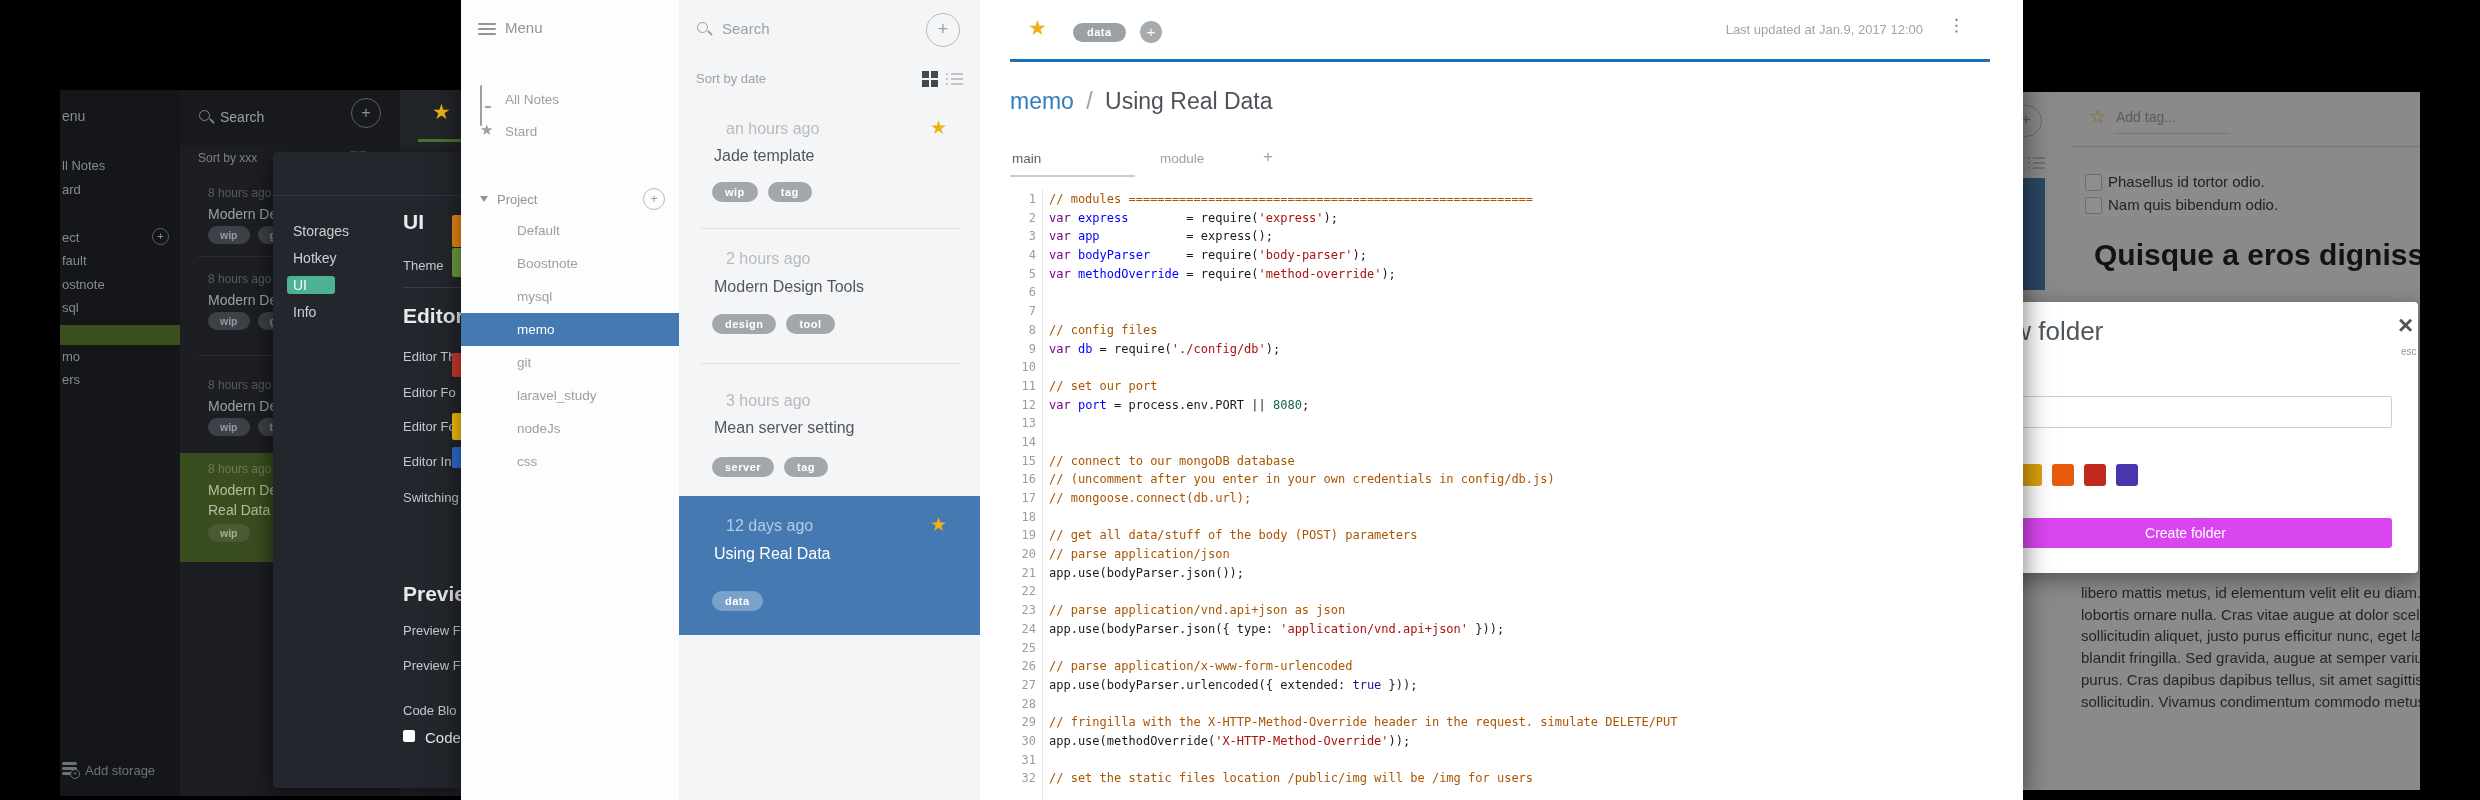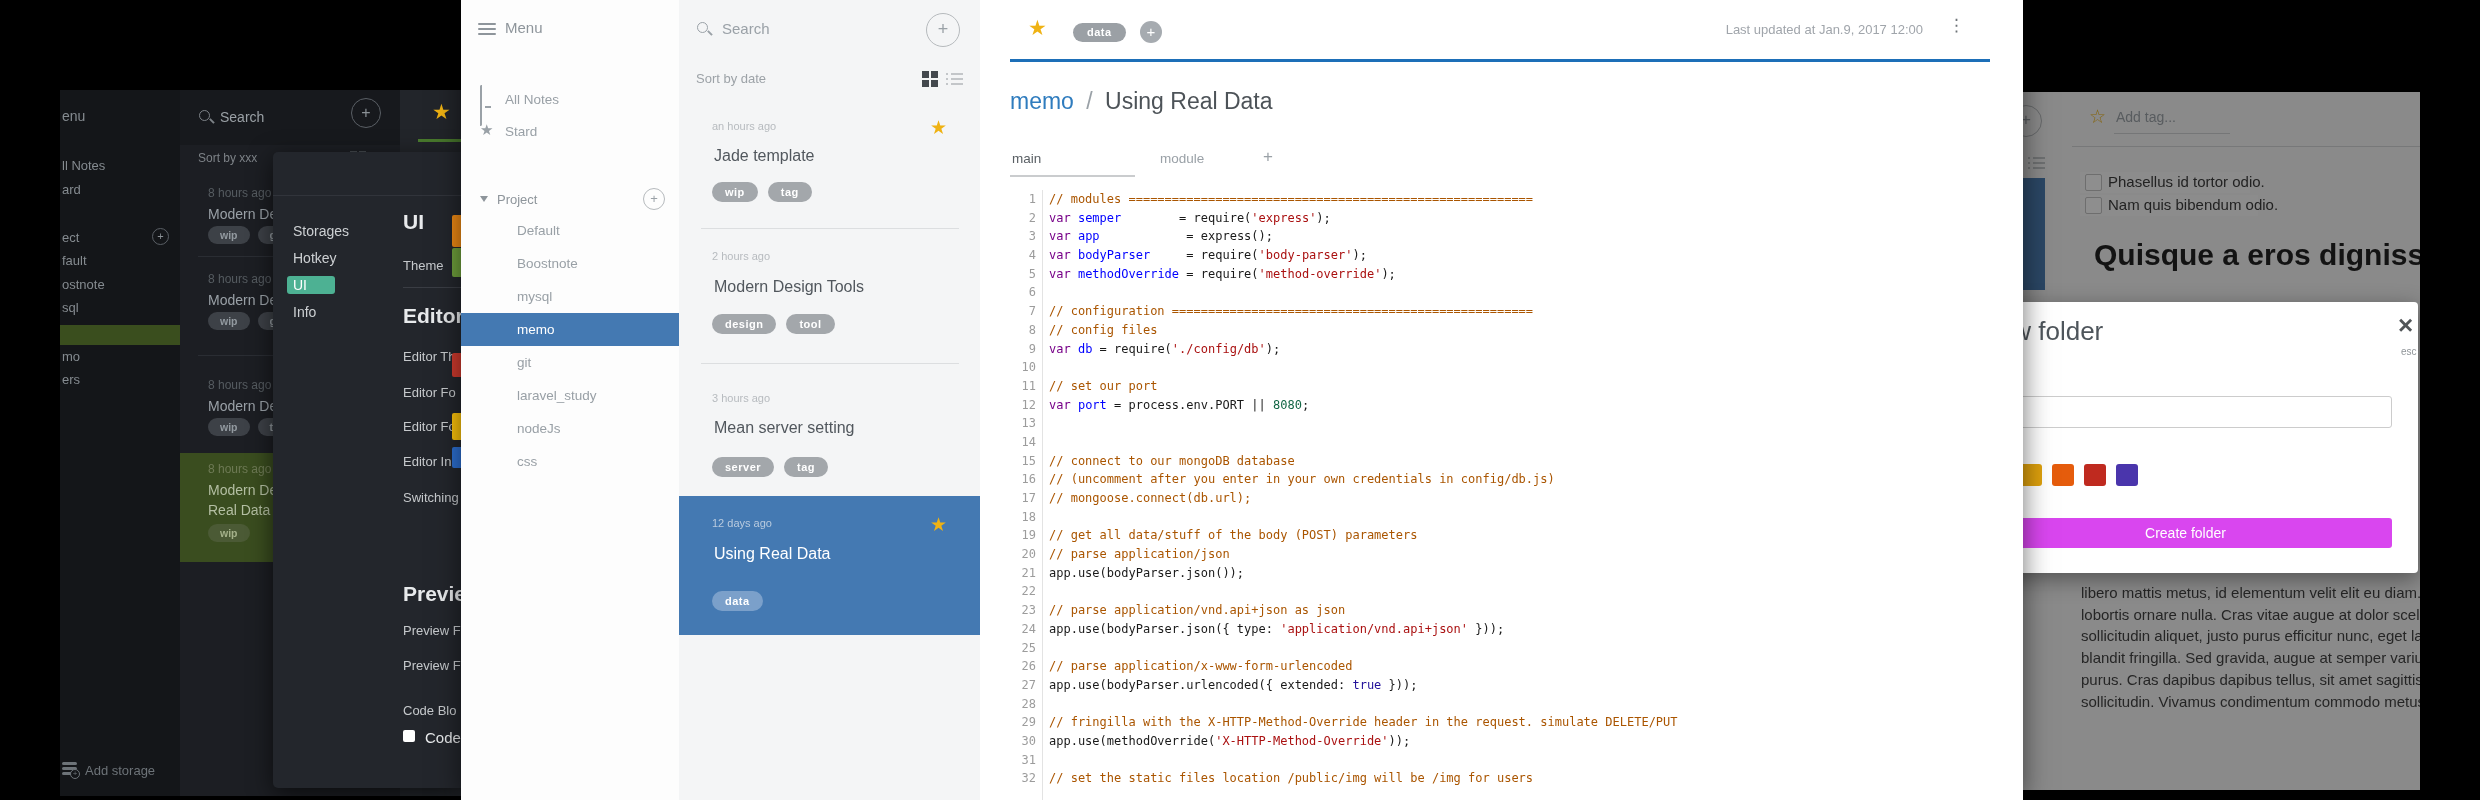--- a/index.html
+++ b/index.html
@@ -73,21 +73,21 @@
   .icon-grid{position:absolute;width:16px;height:16px;}
   .icon-grid::before{content:"";position:absolute;width:7px;height:7px;background:#43484d;
         box-shadow:9px 0 #43484d,0 9px #43484d,9px 9px #43484d;}
   .icon-list{position:absolute;width:17px;height:14px;}
   .icon-list::before{content:"";position:absolute;left:0;top:1px;width:2px;height:2px;background:#c3c6c9;
         box-shadow:0 5px #c3c6c9,0 10px #c3c6c9;}
   .icon-list::after{content:"";position:absolute;left:5px;top:1px;width:12px;height:2px;background:#c3c6c9;
         box-shadow:0 5px #c3c6c9,0 10px #c3c6c9;}
   .note-item{position:absolute;left:0;width:100%;}
   .note-item.sel{background:#4479b2;}
-  .nl-time{position:absolute;left:33px;font-size:11px;color:#b7bbbf;}
+  .nl-time{position:absolute;left:47px;font-size:16px;color:#b7bbbf;}
   .nl-title{position:absolute;left:35px;font-size:16px;color:#51575d;white-space:nowrap;}
   .nl-tags{position:absolute;left:33px;display:flex;gap:10px;}
   .nl-tag{height:20px;line-height:20px;padding:0 13px;border-radius:10px;background:#a3a7ab;
           color:#fff;font-size:11px;font-weight:bold;letter-spacing:.5px;}
   .note-item.sel .nl-time{color:#b9cbdf;}
   .note-item.sel .nl-title{color:#fff;}
   .note-item.sel .nl-tag{background:#7ba0ca;}
   .nl-star{position:absolute;left:251px;font-size:19px;color:#efb213;}
   .nl-div{position:absolute;left:22px;width:258px;height:1px;background:#dcdee0;}
 
@@ -389,26 +389,26 @@
       </div>
       <div id="ed-tabs">
           <div class="tab active" style="left: 32px; top: 151px; text-align: center;">main</div>
           <div class="tab" style="left: 180px; top: 151px;">module</div>
         </div>
       <div class="tab-underline" style="left:30px;top:175px;width:125px;"></div>
       <div class="tab-plus" style="left:283px;top:147px;">+</div>
       <div class="code-area">
         <div id="code-lines">
             <div class="code-line"><span class="code-num">1</span><span class="code-text"><span class="tk-c">// modules ========================================================</span></span></div>
-            <div class="code-line"><span class="code-num">2</span><span class="code-text"><span class="tk-k">var</span><span class="tk-p"> </span><span class="tk-d">semper</span><span class="tk-p">        = require(</span><span class="tk-s">'express'</span><span class="tk-p">);</span></span></div>
+            <div class="code-line"><span class="code-num">2</span><span class="code-text"><span class="tk-k">var</span><span class="tk-p"> </span><span class="tk-d">express</span><span class="tk-p">        = require(</span><span class="tk-s">'express'</span><span class="tk-p">);</span></span></div>
             <div class="code-line"><span class="code-num">3</span><span class="code-text"><span class="tk-k">var</span><span class="tk-p"> </span><span class="tk-d">app</span><span class="tk-p">            = express();</span></span></div>
             <div class="code-line"><span class="code-num">4</span><span class="code-text"><span class="tk-k">var</span><span class="tk-p"> </span><span class="tk-d">bodyParser</span><span class="tk-p">     = require(</span><span class="tk-s">'body-parser'</span><span class="tk-p">);</span></span></div>
             <div class="code-line"><span class="code-num">5</span><span class="code-text"><span class="tk-k">var</span><span class="tk-p"> </span><span class="tk-d">methodOverride</span><span class="tk-p"> = require(</span><span class="tk-s">'method-override'</span><span class="tk-p">);</span></span></div>
             <div class="code-line"><span class="code-num">6</span><span class="code-text"></span></div>
-            <div class="code-line"><span class="code-num">7</span><span class="code-text"><span class="tk-c">// configuration ==================================================</span></span></div>
+            <div class="code-line"><span class="code-num">7</span></div>
             <div class="code-line"><span class="code-num">8</span><span class="code-text"><span class="tk-c">// config files</span></span></div>
             <div class="code-line"><span class="code-num">9</span><span class="code-text"><span class="tk-k">var</span><span class="tk-p"> </span><span class="tk-d">db</span><span class="tk-p"> = require(</span><span class="tk-s">'./config/db'</span><span class="tk-p">);</span></span></div>
             <div class="code-line"><span class="code-num">10</span><span class="code-text"></span></div>
             <div class="code-line"><span class="code-num">11</span><span class="code-text"><span class="tk-c">// set our port</span></span></div>
             <div class="code-line"><span class="code-num">12</span><span class="code-text"><span class="tk-k">var</span><span class="tk-p"> </span><span class="tk-d">port</span><span class="tk-p"> = process.env.PORT || </span><span class="tk-n">8080</span><span class="tk-p">;</span></span></div>
             <div class="code-line"><span class="code-num">13</span><span class="code-text"></span></div>
             <div class="code-line"><span class="code-num">14</span><span class="code-text"></span></div>
             <div class="code-line"><span class="code-num">15</span><span class="code-text"><span class="tk-c">// connect to our mongoDB database</span></span></div>
             <div class="code-line"><span class="code-num">16</span><span class="code-text"><span class="tk-c">// (uncomment after you enter in your own credentials in config/db.js)</span></span></div>
             <div class="code-line"><span class="code-num">17</span><span class="code-text"><span class="tk-c">// mongoose.connect(db.url);</span></span></div>

